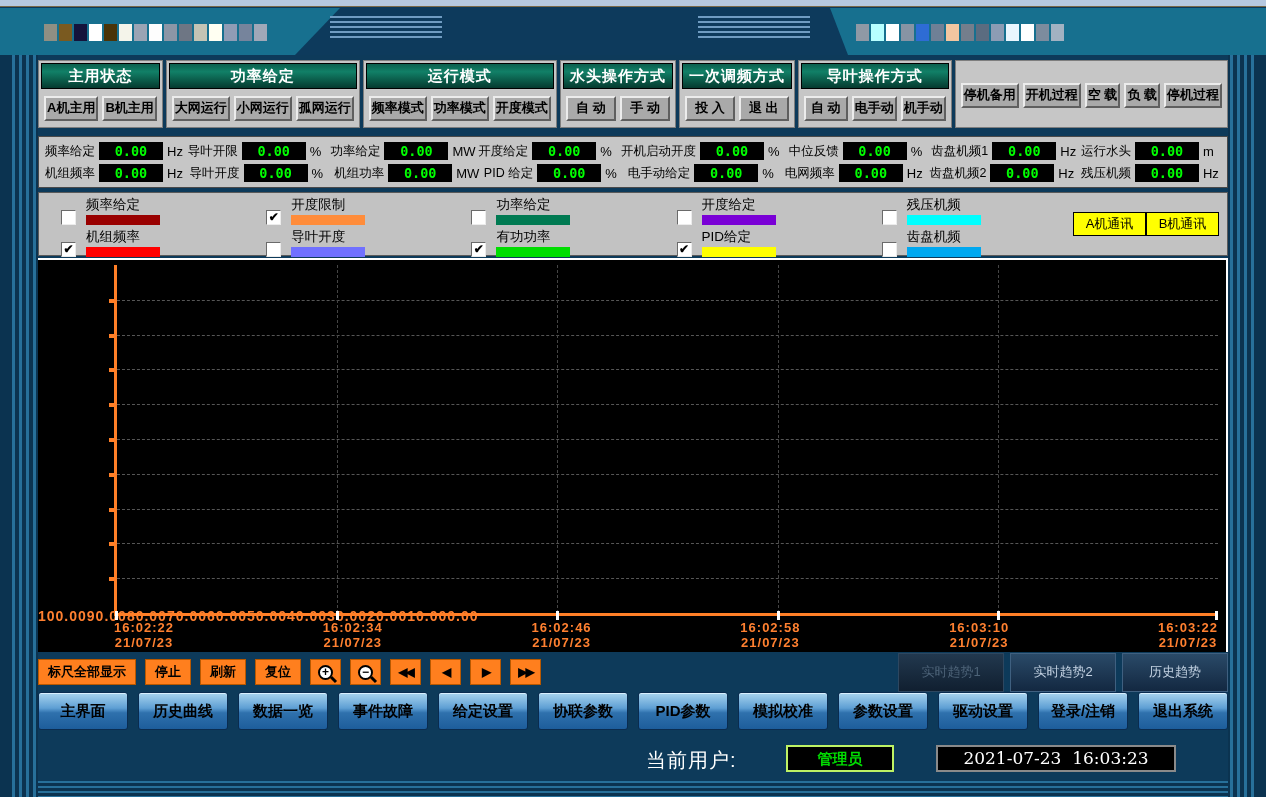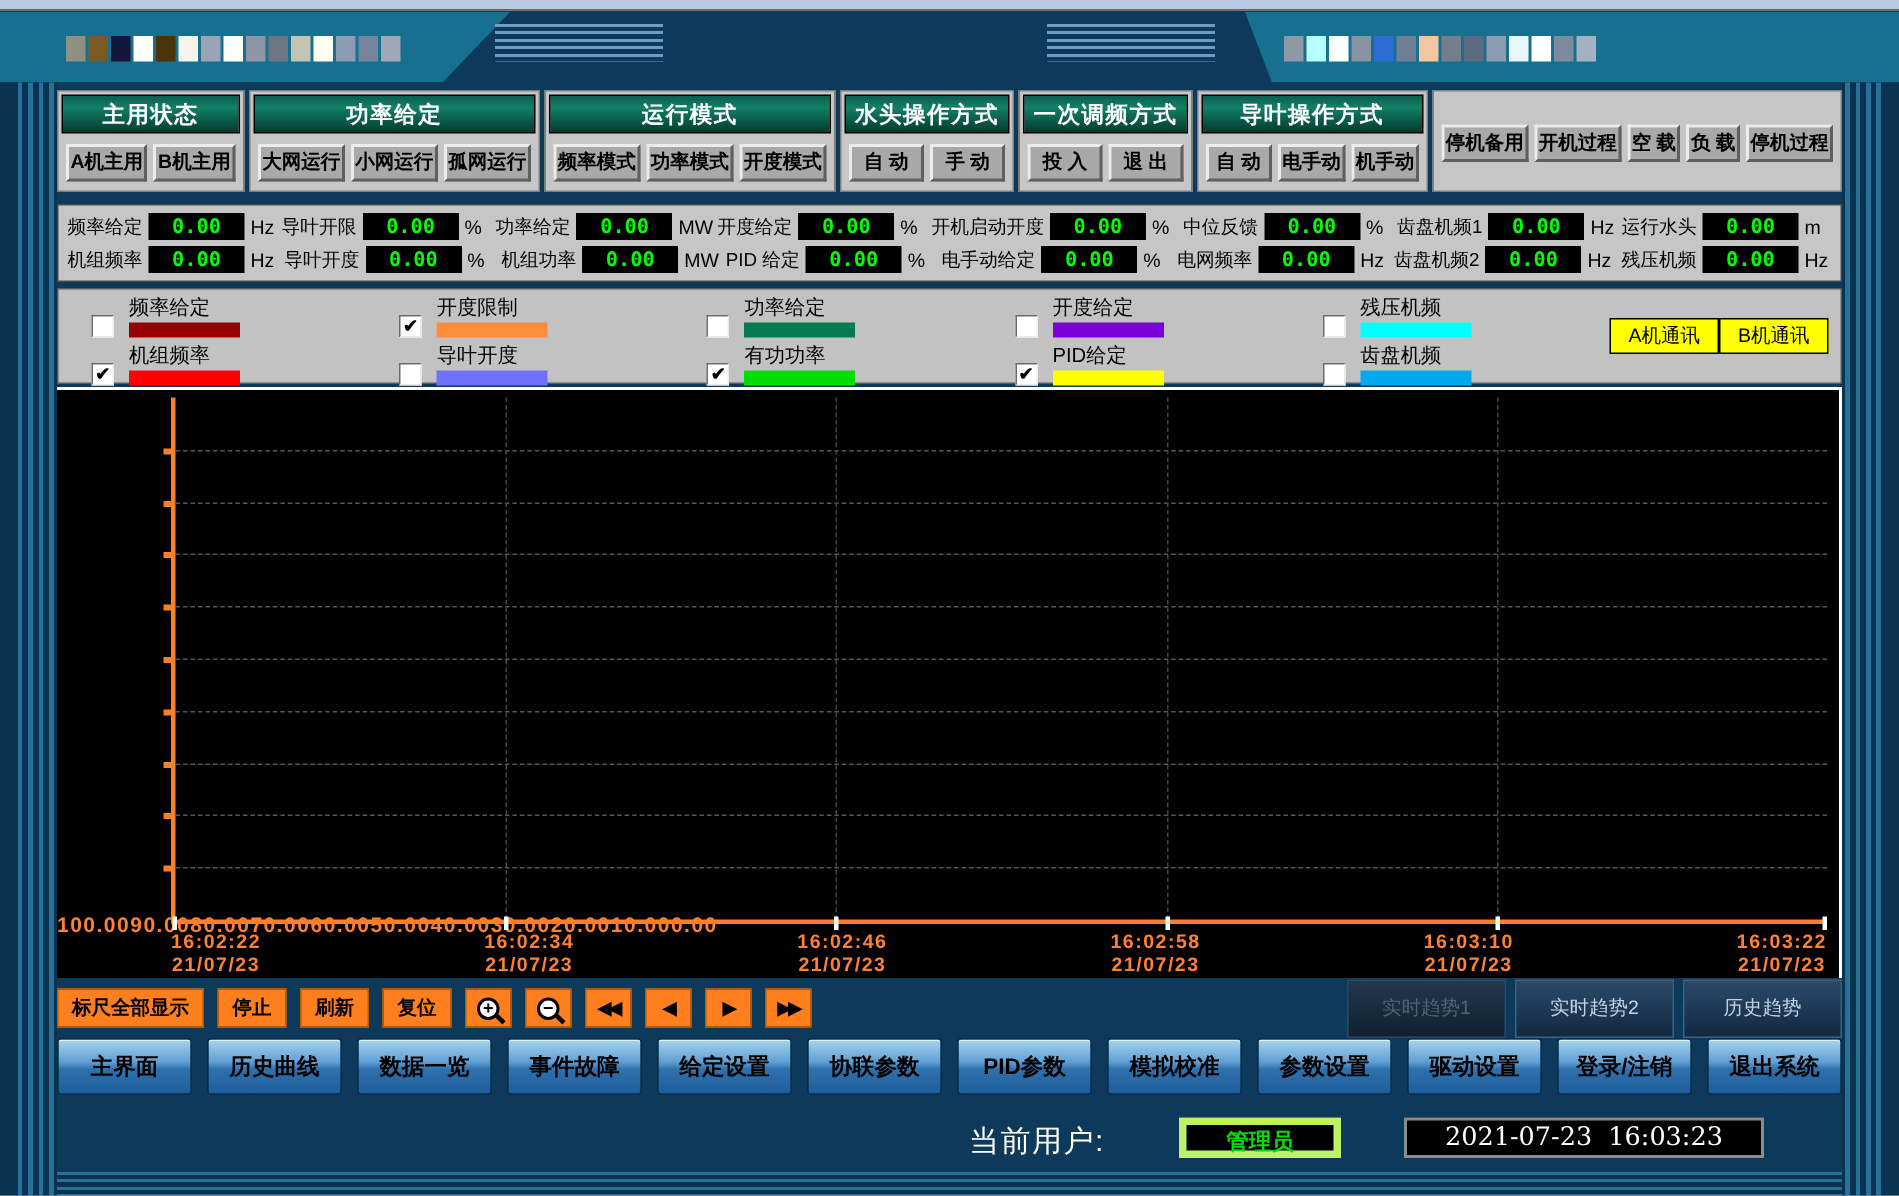--- a/index.html
+++ b/index.html
@@ -101,21 +101,21 @@
     border:1px solid #3f6080; color:#c3d2e2; font-size:13px; font-family:inherit; margin-left:6px; }
   .trendbtn.dim { color:#4d6378; background:linear-gradient(180deg,#22384e,#101f30); border-color:#2d4760; }
   
   .nav { position:absolute; left:38px; top:692px; width:1190px; height:38px; display:flex; gap:10px; z-index:2; }
   .navbtn { flex:1; border:1px solid #0a2c50; border-radius:3px; color:#000; font-weight:bold; font-size:15px;
     font-family:inherit; box-shadow:inset 0 1px 0 #d8f0ff;
     background:linear-gradient(180deg,#a8d4ee 0%,#5e9fd4 42%,#2f71ad 55%,#1d5d9b 100%); white-space:nowrap; padding:0 2px; }
   
   .statusbar { position:absolute; left:38px; top:740px; width:1190px; height:38px; z-index:2; }
   .userlabel { position:absolute; left:608px; top:7px; color:#fff; font-size:20px; letter-spacing:1px; }
-  .userbox { position:absolute; left:748px; top:5px; width:108px; height:27px; background:#000; border:5px solid #bef264;
+  .userbox { position:absolute; left:748px; top:5px; width:108px; height:27px; background:#000; border:2px solid #bef264;
     color:#00dd00; font-size:15px; font-weight:bold; text-align:center; line-height:23px; }
   .timebox { position:absolute; left:898px; top:5px; width:240px; height:27px; background:#000; border:2px solid #8a8a8a;
     color:#fff; font-size:17px; font-family:"DejaVu Serif",serif; text-align:center; line-height:23px; white-space:pre; }
 </style>
 </head>
 <body>
 
 <div class="page">
 
   <div class="topbar">

